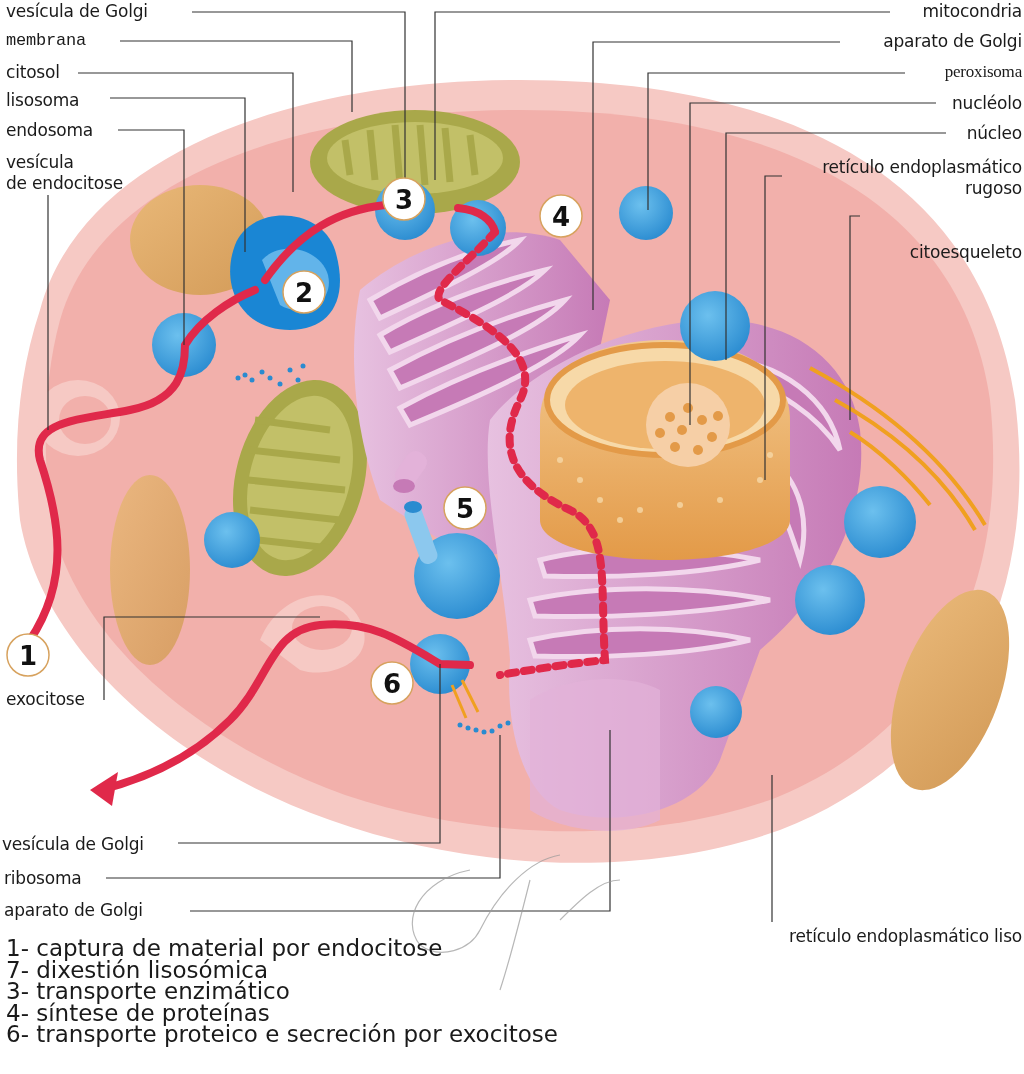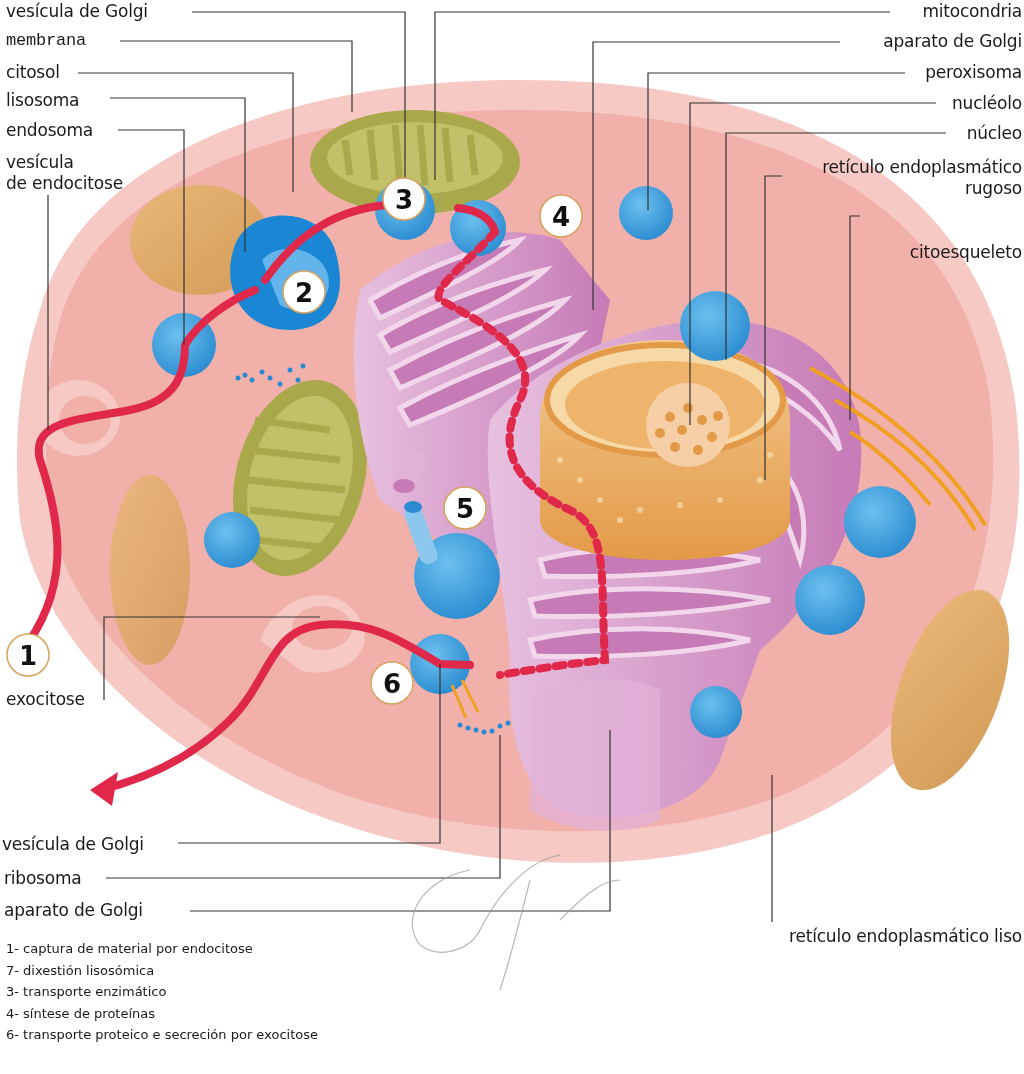--- a/index.html
+++ b/index.html
@@ -1,21 +1,21 @@
 <!DOCTYPE html>
 <html><head>
 <meta charset="utf-8">
 <style>
   html, body { margin:0; padding:0; background:#ffffff; }
   body { width:1024px; height:1074px; position:relative; overflow:hidden;
          font-family:"DejaVu Sans", "Liberation Sans", sans-serif; color:#1a1a1a; }
   #diagram { position:absolute; left:0; top:0; width:1024px; height:1074px; }
   .lbl { position:absolute; font-size:17px; line-height:20px; white-space:nowrap; letter-spacing:-0.2px; }
   .lbl.r { text-align:right; }
-  .legend { position:absolute; left:6px; top:938px; font-size:13px; line-height:21.5px; }
+  .legend { position:absolute; left:6px; top:938px; font-size:23px; line-height:21.5px; }
   .legend div { white-space:nowrap; }
   .badge-text { font-family:"DejaVu Sans", sans-serif; font-weight:bold; font-size:26px; fill:#111; }
 </style>
 </head>
 <body>
 
 <svg id="diagram" viewBox="0 0 1024 1074" xmlns="http://www.w3.org/2000/svg">
   <defs>
     <radialGradient id="gVes" cx="0.4" cy="0.35" r="0.7">
       <stop offset="0" stop-color="#6cc0ee"></stop>
@@ -250,21 +250,21 @@
 <div class="lbl" style="left:6px;top:1px;">vesícula de Golgi</div>
 <div class="lbl" style="left:6px;top:31px;font-family:Liberation Mono, monospace;">membrana</div>
 <div class="lbl" style="left:6px;top:62px;">citosol</div>
 <div class="lbl" style="left:6px;top:90px;">lisosoma</div>
 <div class="lbl" style="left:6px;top:120px;">endosoma</div>
 <div class="lbl" style="left:6px;top:152px;">vesícula</div>
 <div class="lbl" style="left:6px;top:173px;">de endocitose</div>
 
 <div class="lbl r" style="right:2px;top:1px;">mitocondria</div>
 <div class="lbl r" style="right:2px;top:31px;">aparato de Golgi</div>
-<div class="lbl r" style="right:2px;top:62px;">peroxisoma</div>
+<div class="lbl r" style="right:2px;top:62px;font-family:Liberation Serif, serif;">peroxisoma</div>
 <div class="lbl r" style="right:2px;top:93px;">nucléolo</div>
 <div class="lbl r" style="right:2px;top:123px;">núcleo</div>
 <div class="lbl r" style="right:2px;top:157px;text-align:center;">retículo endoplasmático</div>
 <div class="lbl r" style="right:2px;top:178px;">rugoso</div>
 <div class="lbl r" style="right:2px;top:206px;margin-top:36px;">citoesqueleto</div>
 
 <div class="lbl" style="left:6px;top:689px;">exocitose</div>
 
 <div class="lbl" style="left:2px;top:834px;">vesícula de Golgi</div>
 <div class="lbl" style="left:4px;top:868px;">ribosoma</div>

